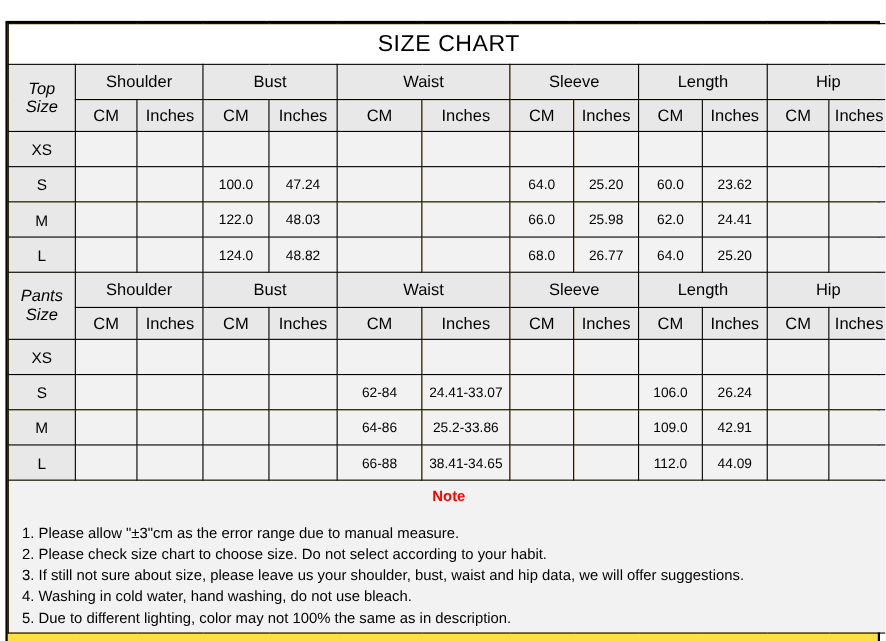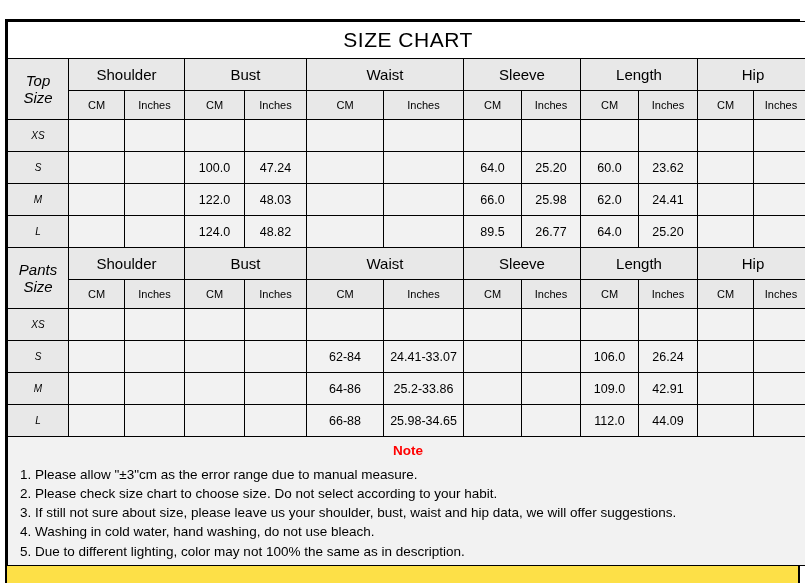--- a/index.html
+++ b/index.html
@@ -61,48 +61,47 @@
   .sizecol-head {
     background: #e8e8e8;
     font-size: 15px;
     font-weight: bold;
     line-height: 1.15;
     font-style: italic;
   }
   .unit-head {
     height: 28px;
     background: #e8e8e8;
-    font-size: 11px;
+    font-size: 15px;
   }
   .data-cell {
     height: 31px;
     font-size: 12.5px;
     background: #f2f2f2;
   }
   .size-label {
-    font-size: 10px;
+    font-size: 14px;
     font-weight: bold;
     background: #e8e8e8;
-    font-style: italic;
   }
   .note-area {
     padding: 0;
   }
   .note-box {
     padding: 6px 8px 4px 8px;
     background: #f2f2f2;
     height: 100%;
     box-sizing: border-box;
   }
   .note-title {
     text-align: center;
     color: #ff0000;
     font-size: 13.5px;
     font-weight: bold;
-    margin-bottom: 7px;
+    margin-bottom: 17px;
   }
   .note-line {
     font-size: 13.5px;
     color: #000000;
     line-height: 1.42;
     text-align: left;
     padding-left: 4px;
   }
 </style>
 </head>
@@ -205,21 +204,21 @@
           <td class="data-cell"></td>
         </tr>
         <tr>
           <td class="data-cell size-label">L</td>
           <td class="data-cell"></td>
           <td class="data-cell"></td>
           <td class="data-cell">124.0</td>
           <td class="data-cell">48.82</td>
           <td class="data-cell"></td>
           <td class="data-cell"></td>
-          <td class="data-cell">89.5</td>
+          <td class="data-cell">68.0</td>
           <td class="data-cell">26.77</td>
           <td class="data-cell">64.0</td>
           <td class="data-cell">25.20</td>
           <td class="data-cell"></td>
           <td class="data-cell"></td>
         </tr>
 
         <tr>
           <td class="sizecol-head" rowspan="2">
             <span>Pants</span><br>
@@ -292,21 +291,21 @@
           <td class="data-cell"></td>
           <td class="data-cell"></td>
         </tr>
         <tr>
           <td class="data-cell size-label">L</td>
           <td class="data-cell"></td>
           <td class="data-cell"></td>
           <td class="data-cell"></td>
           <td class="data-cell"></td>
           <td class="data-cell">66-88</td>
-          <td class="data-cell">25.98-34.65</td>
+          <td class="data-cell">38.41-34.65</td>
           <td class="data-cell"></td>
           <td class="data-cell"></td>
           <td class="data-cell">112.0</td>
           <td class="data-cell">44.09</td>
           <td class="data-cell"></td>
           <td class="data-cell"></td>
         </tr>
 
         <tr>
           <td class="note-area" colspan="13">

